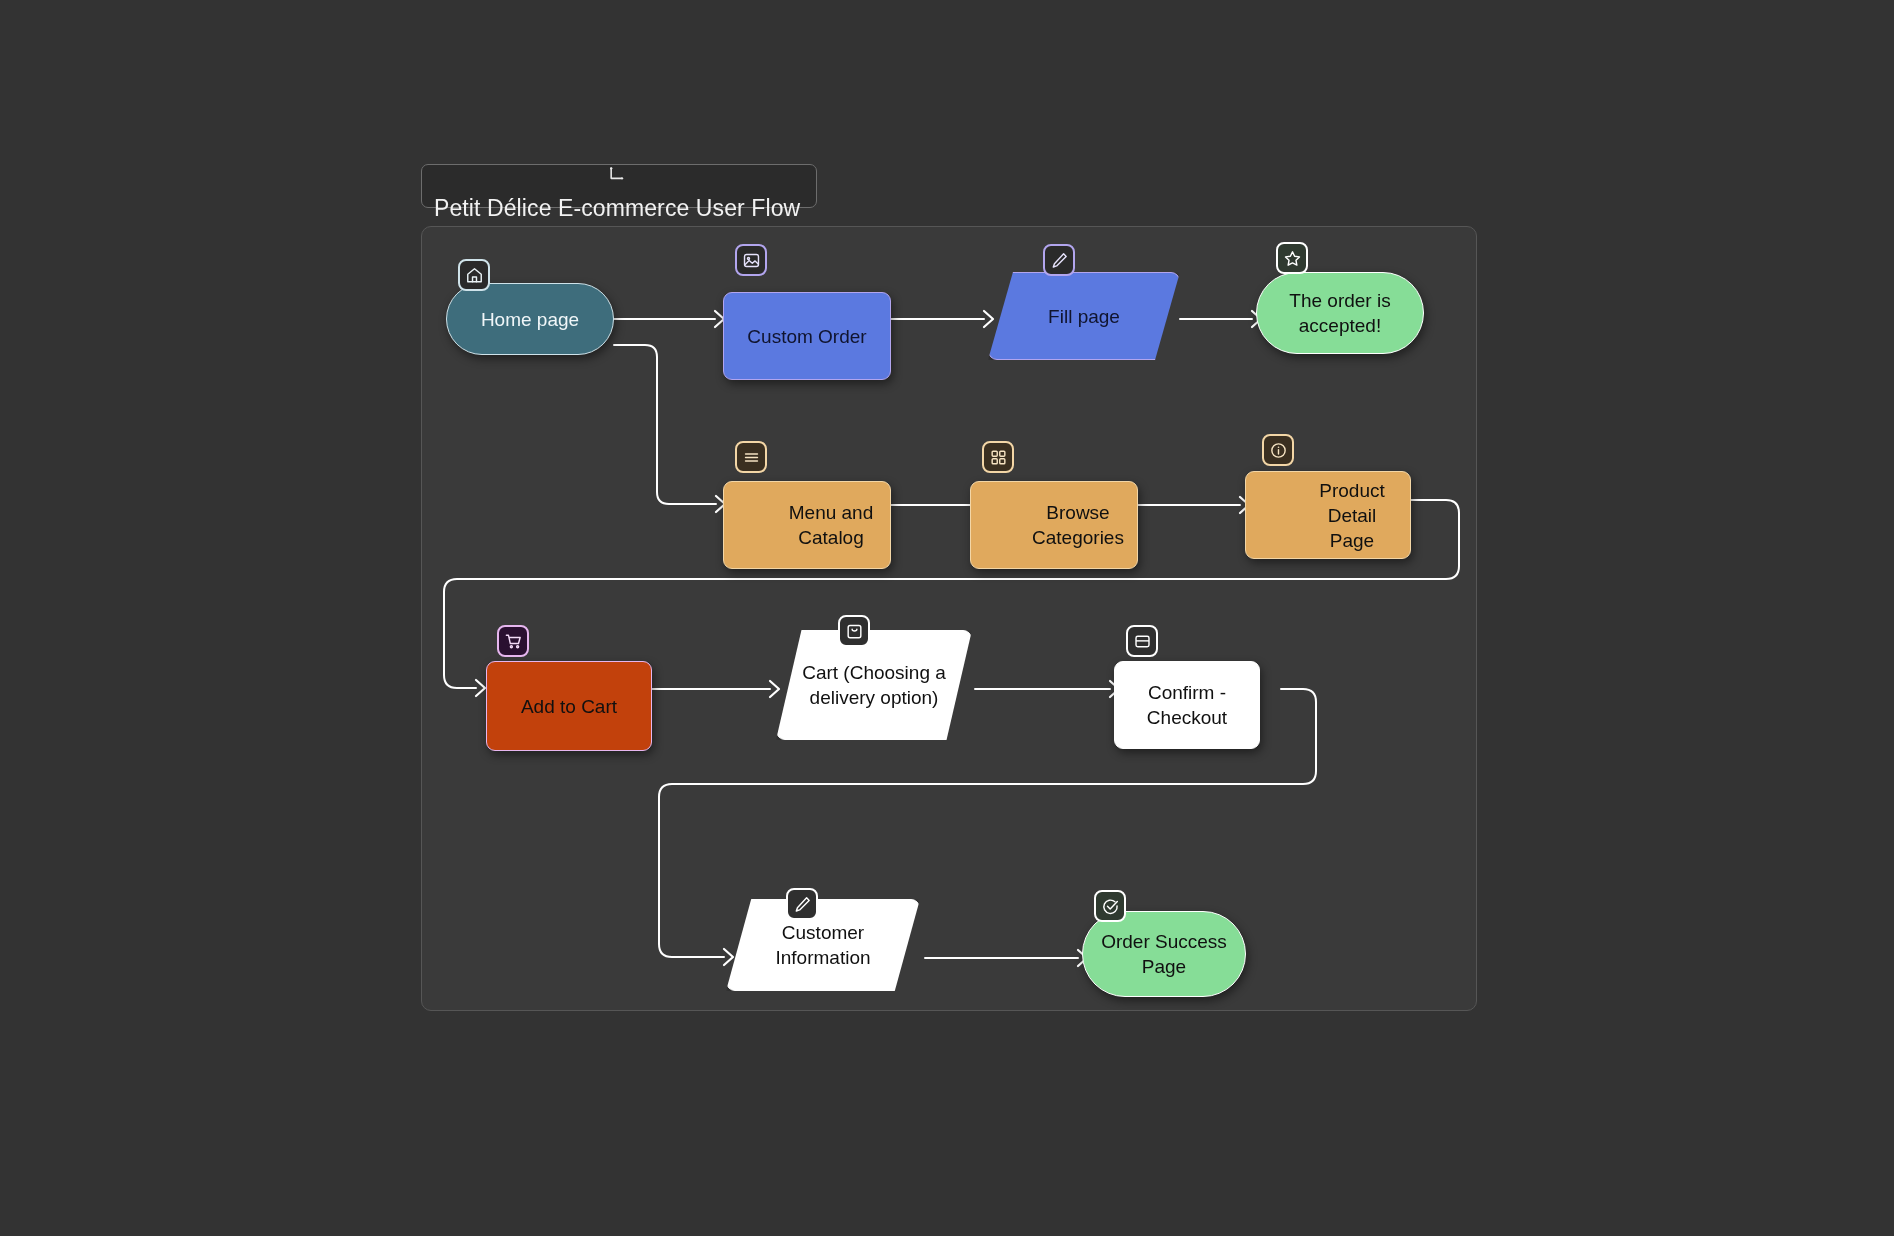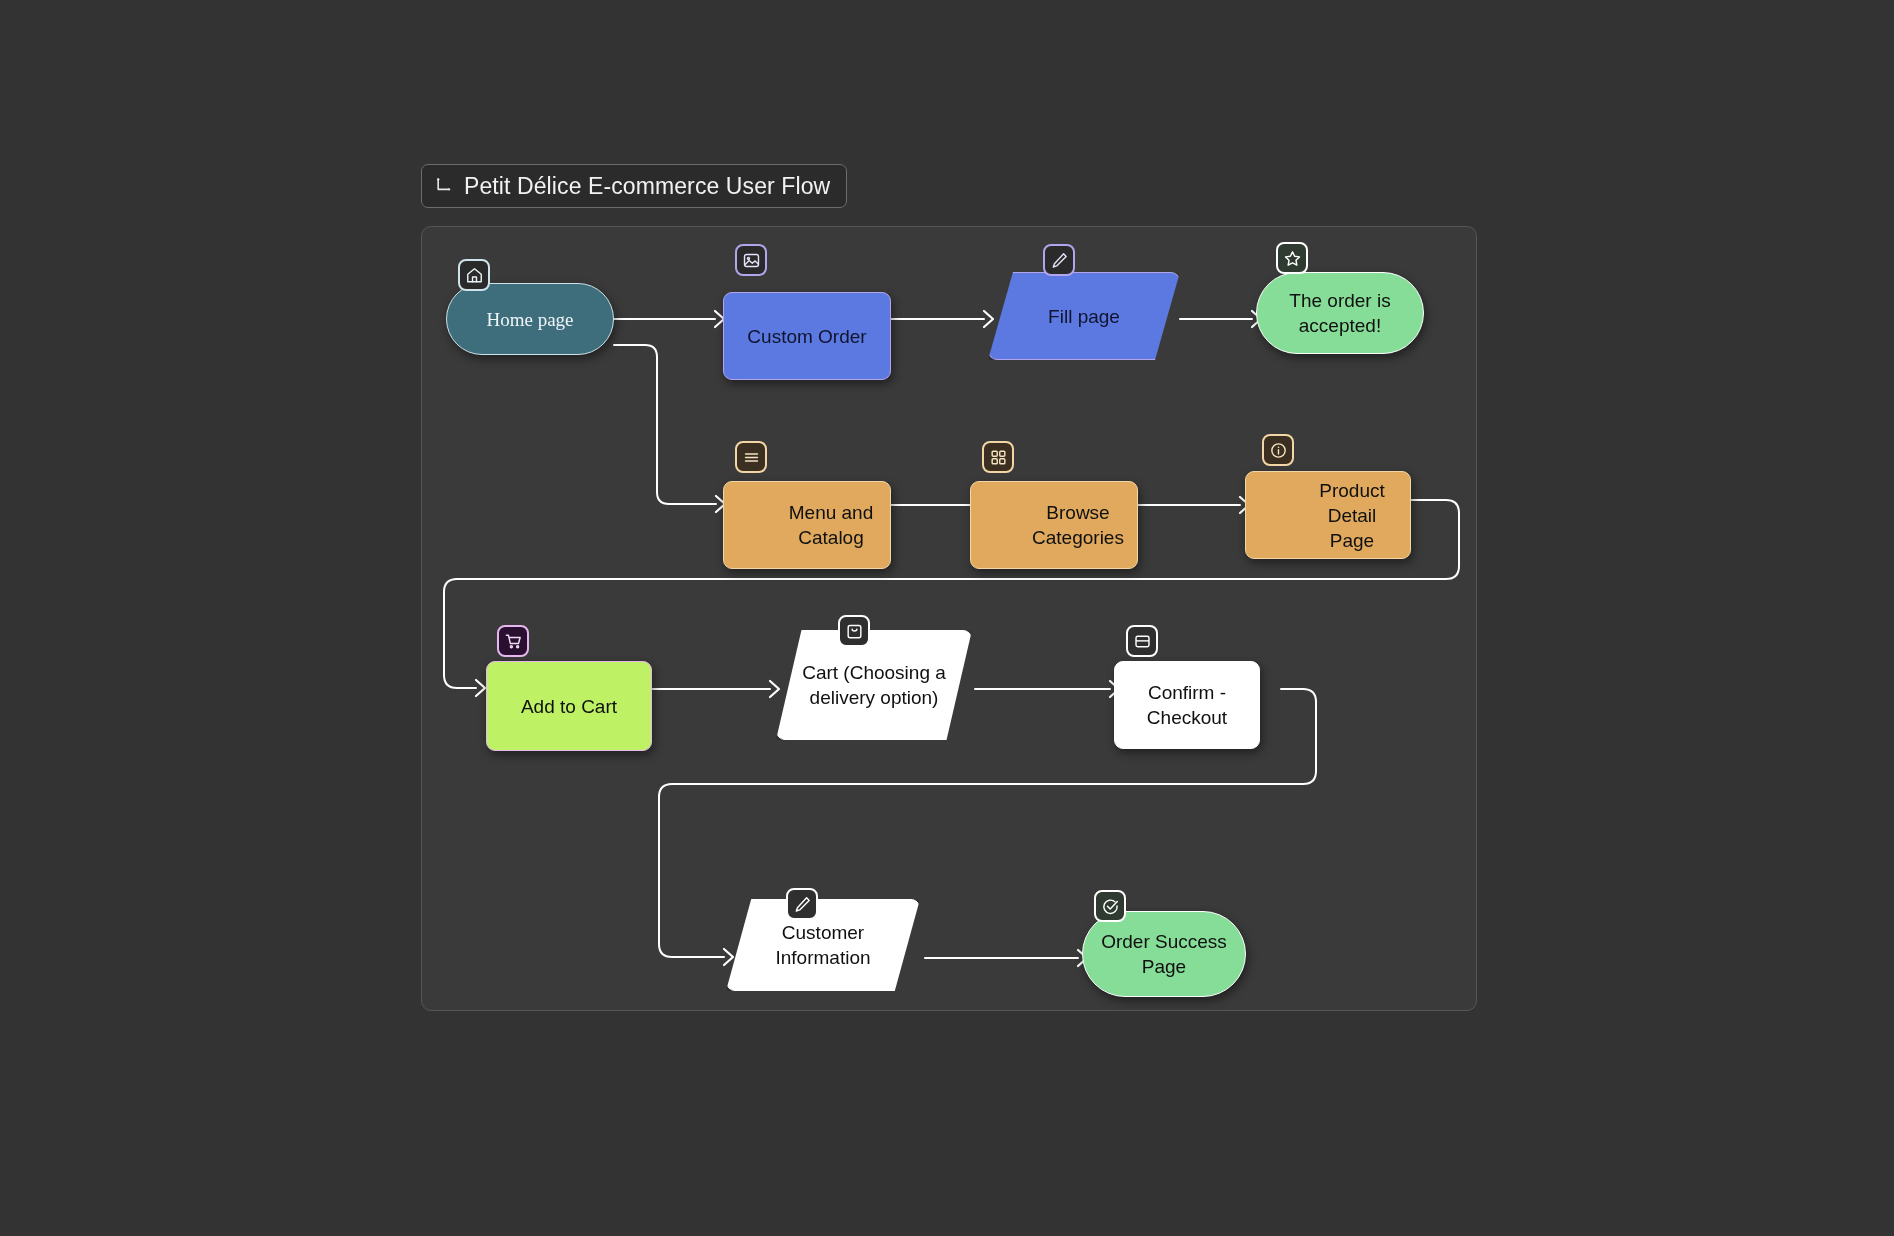--- a/index.html
+++ b/index.html
@@ -22,20 +22,21 @@
     top: 164px;
     height: 44px;
     display: flex;
     align-items: center;
     gap: 10px;
     padding: 0 16px 0 12px;
     background: #2b2b2b;
     border: 1.5px solid #6d6d6d;
     border-radius: 7px;
     box-sizing: border-box;
+    flex-direction: column;
   }
   #title-chip .chip-label {
     color: #f2f2f2;
     font-size: 23px;
     letter-spacing: 0.1px;
     white-space: nowrap;
   }
   #title-chip .chip-icon { width: 20px; height: 20px; display:block; }
 
   
@@ -82,21 +83,21 @@
   .shape-para {
     clip-path: polygon(13% 0%, 100% 0%, 87% 100%, 0% 100%);
     border-radius: 9px;
   }
 
   .c-teal   { background:#3e6d7c; border:1.5px solid #cfe3ea; }
   .c-blue   { background:#5b79e0; border:1.5px solid #b2a5ee; }
   .c-green  { background:#86dd97; border:1.5px solid #ffffff; }
   .c-orange { background:#e0a css-placeholder;padding-left:48px; }
   .c-orange { background:#e0a95d; border:1.5px solid #f3d6a6; }
-  .c-purple { background:#bef264; border:1.5px solid #e6b6ef; }
+  .c-purple { background:#c2410c; border:1.5px solid #e6b6ef; }
   .c-white  { background:#ffffff; border:1.5px solid #ffffff;justify-content:flex-end; }
 
   .c-teal .node-label { color:#f0f6f8; }
   .c-blue .node-label { color:#10142e; }
 
   
   .badge {
     position: absolute;
     width: 32px;
     height: 32px;
@@ -172,21 +173,21 @@
     <use href="#chev" x="982" y="505"></use>
     <use href="#chev" x="1240" y="505"></use>
     <use href="#chev" x="476" y="688"></use>
     <use href="#chev" x="770" y="689"></use>
     <use href="#chev" x="1110" y="689"></use>
     <use href="#chev" x="724" y="957"></use>
     <use href="#chev" x="1078" y="958"></use>
   </g>
 </svg>
 
-<div class="node shape-pill c-teal" style="left:446px; top:283px; width:168px; height:72px;font-family:Liberation Serif, serif;">
+<div class="node shape-pill c-teal" style="left:446px; top:283px; width:168px; height:72px;">
   <span class="node-label">Home page</span>
 </div>
 <div class="badge b-teal" style="left:458px; top:259px;">
   <svg viewBox="0 0 24 24" fill="none" stroke="#e9f2f5" stroke-width="1.8" stroke-linecap="round" stroke-linejoin="round">
     <path d="M3.5 10.5 12 3.5 20.5 10.5 V20 H3.5 Z"></path>
     <path d="M9.5 20 V14 H14.5 V20"></path>
   </svg>
 </div>
 
 <div class="node shape-rect c-blue" style="left:723px; top:272px; width:168px; height:88px;">

